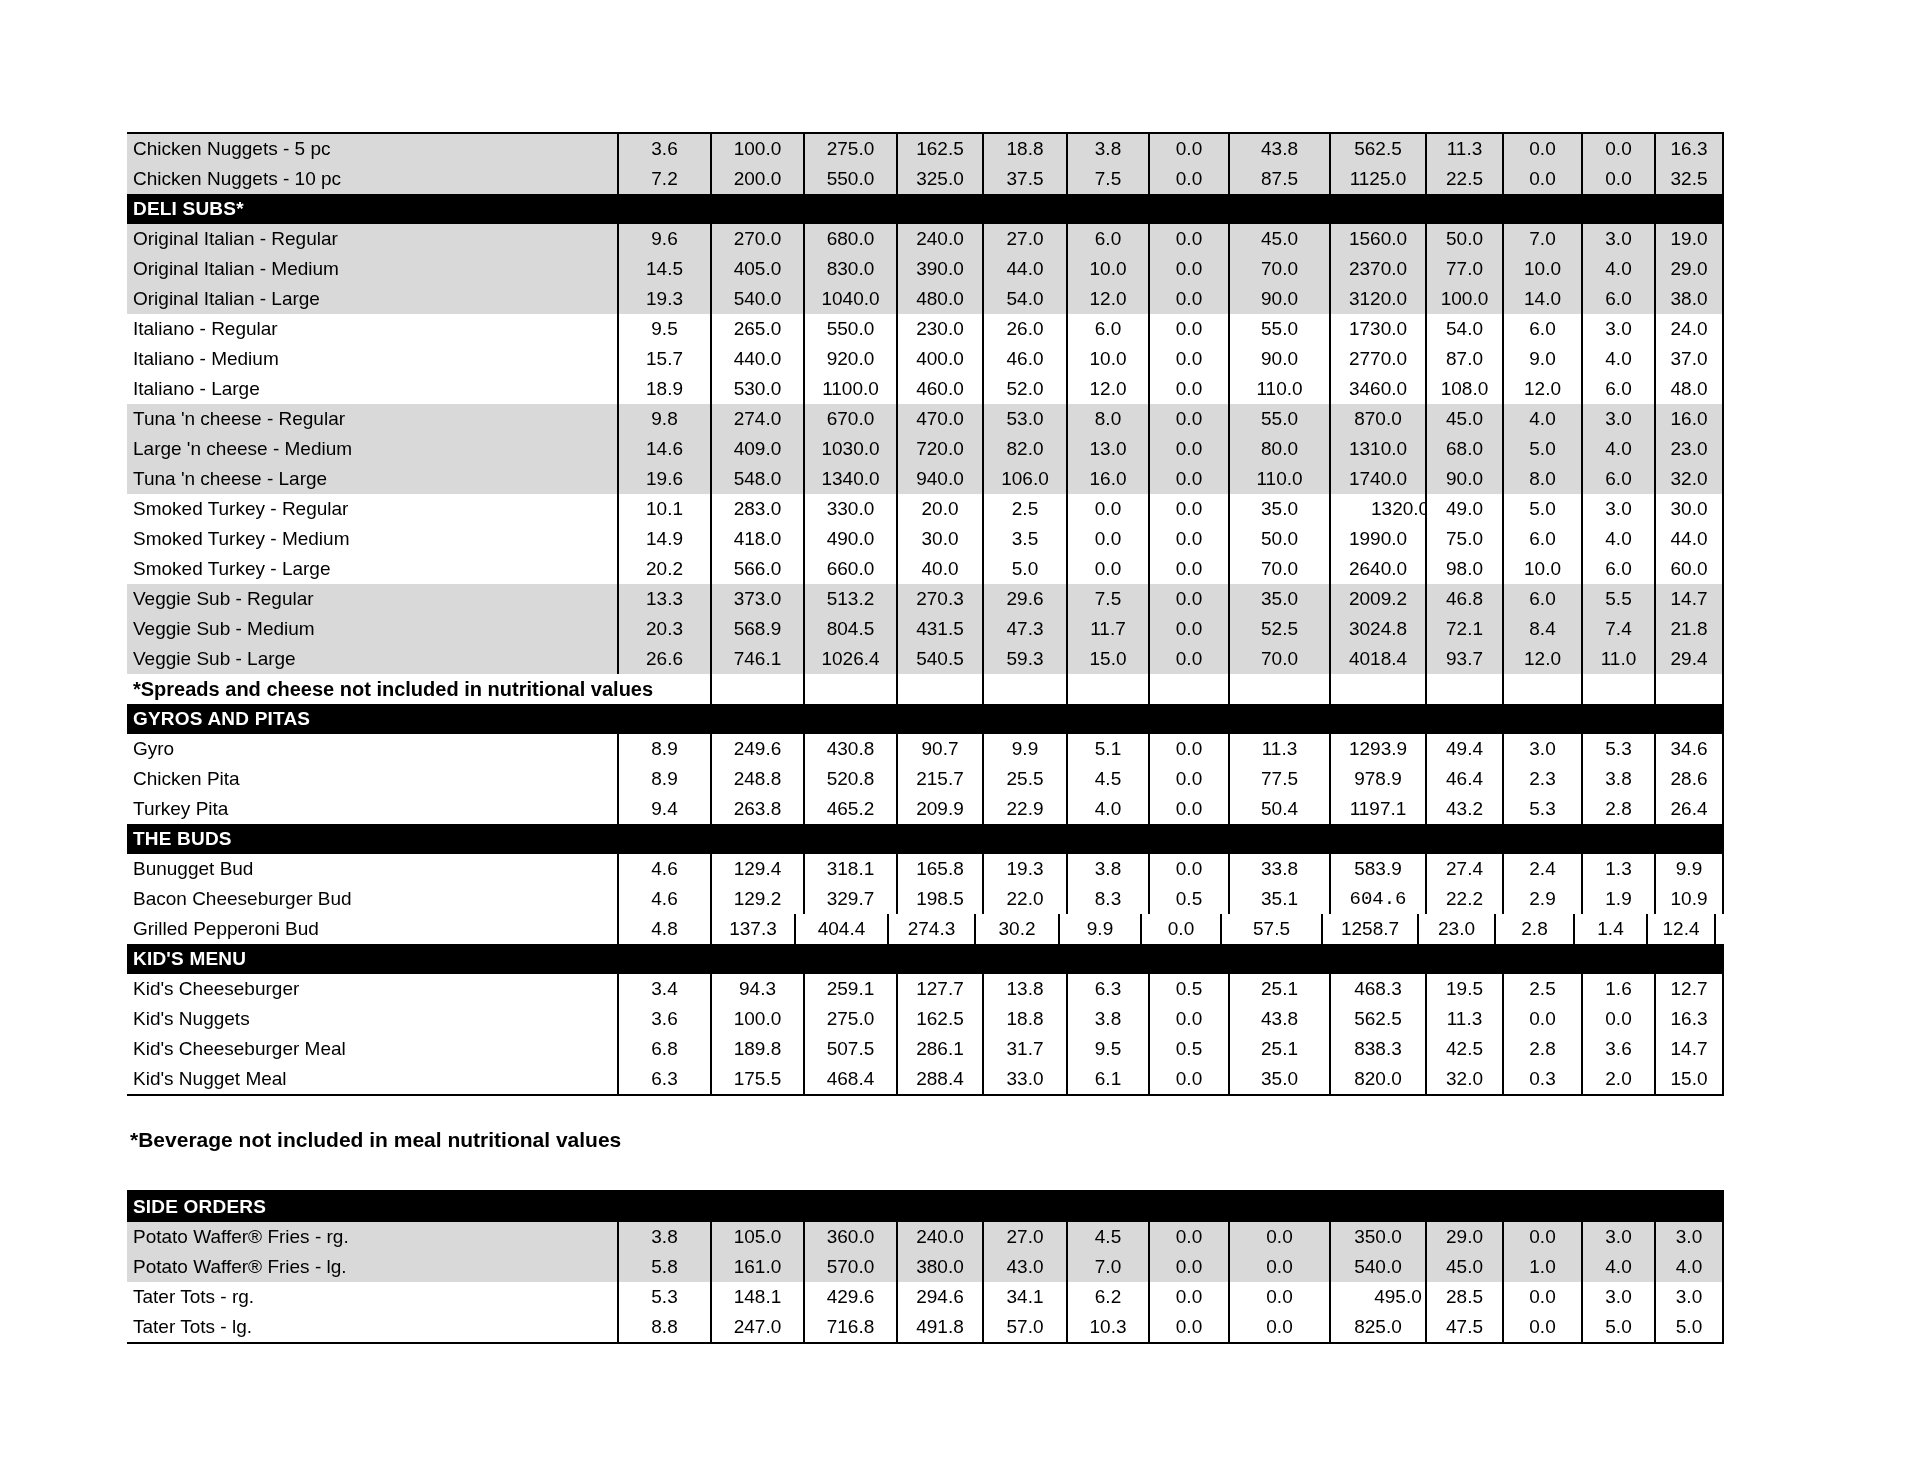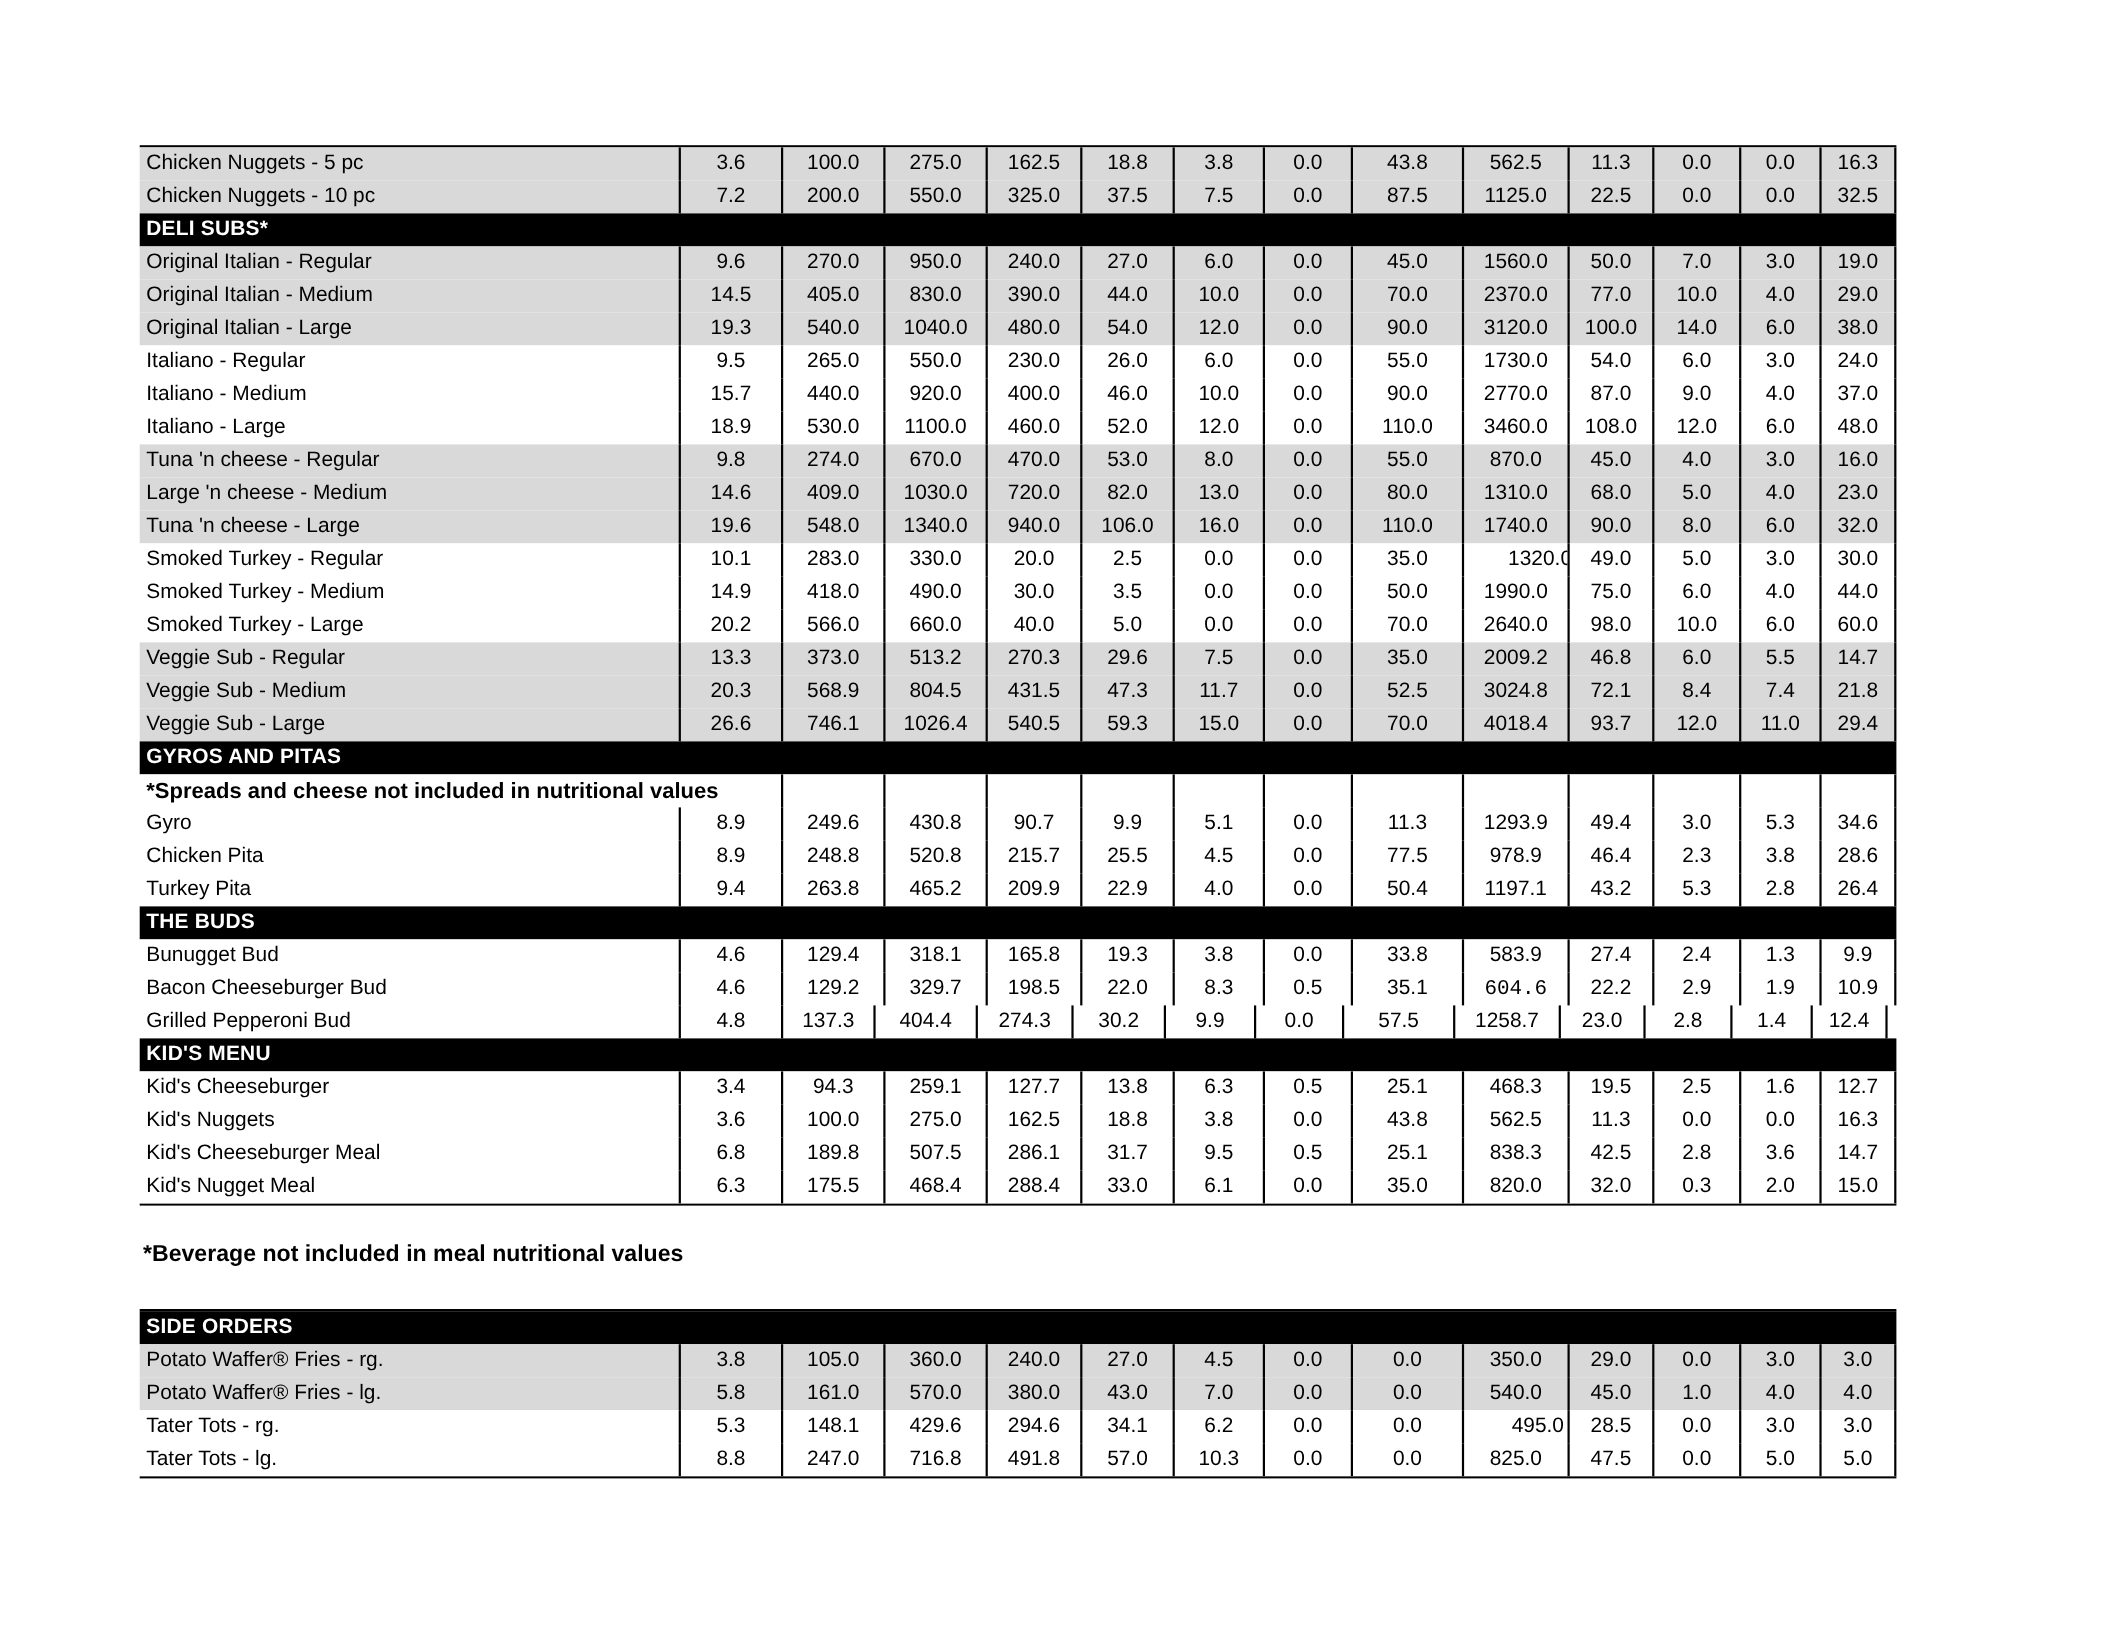--- a/index.html
+++ b/index.html
@@ -102,21 +102,21 @@
       <div class="num" style="width: 73px;">0.0</div>
       <div class="num last" style="width: 70px;">32.5</div>
     </div>
     <div class="row section-row">
       <div class="section-label">DELI SUBS*</div>
     </div>
     <div class="row shaded">
       <div class="name">Original Italian - Regular</div>
       <div class="num" style="width: 93px;">9.6</div>
       <div class="num" style="width: 93px;">270.0</div>
-      <div class="num" style="width: 93px;">950.0</div>
+      <div class="num" style="width: 93px;">680.0</div>
       <div class="num" style="width: 86px;">240.0</div>
       <div class="num" style="width: 84px;">27.0</div>
       <div class="num" style="width: 82px;">6.0</div>
       <div class="num" style="width: 80px;">0.0</div>
       <div class="num" style="width: 101px;">45.0</div>
       <div class="num" style="width: 96px;">1560.0</div>
       <div class="num" style="width: 77px;">50.0</div>
       <div class="num" style="width: 79px;">7.0</div>
       <div class="num" style="width: 73px;">3.0</div>
       <div class="num last" style="width: 70px;">19.0</div>
@@ -337,38 +337,38 @@
       <div class="num" style="width: 86px;">540.5</div>
       <div class="num" style="width: 84px; text-align: center;">59.3</div>
       <div class="num" style="width: 82px;">15.0</div>
       <div class="num" style="width: 80px;">0.0</div>
       <div class="num" style="width: 101px;">70.0</div>
       <div class="num" style="width: 96px;">4018.4</div>
       <div class="num" style="width: 77px;">93.7</div>
       <div class="num" style="width: 79px;">12.0</div>
       <div class="num" style="width: 73px;">11.0</div>
       <div class="num last" style="width: 70px;">29.4</div>
-    </div>
-    <div class="row section-row">
-      <div class="section-label">GYROS AND PITAS</div>
     </div>
     <div class="row">
       <div class="note-span">*Spreads and cheese not included in nutritional values</div>
       <div class="num" style="width: 93px;"></div>
       <div class="num" style="width: 93px;"></div>
       <div class="num" style="width: 86px;"></div>
       <div class="num" style="width: 84px;"></div>
       <div class="num" style="width: 82px;"></div>
       <div class="num" style="width: 80px;"></div>
       <div class="num" style="width: 101px;"></div>
       <div class="num" style="width: 96px;"></div>
       <div class="num" style="width: 77px;"></div>
       <div class="num" style="width: 79px;"></div>
       <div class="num" style="width: 73px;"></div>
       <div class="num last" style="width: 70px;"></div>
+    </div>
+    <div class="row section-row">
+      <div class="section-label">GYROS AND PITAS</div>
     </div>
     <div class="row">
       <div class="name">Gyro</div>
       <div class="num" style="width: 93px;">8.9</div>
       <div class="num" style="width: 93px;">249.6</div>
       <div class="num" style="width: 93px;">430.8</div>
       <div class="num" style="width: 86px;">90.7</div>
       <div class="num" style="width: 84px;">9.9</div>
       <div class="num" style="width: 82px;">5.1</div>
       <div class="num" style="width: 80px;">0.0</div>

